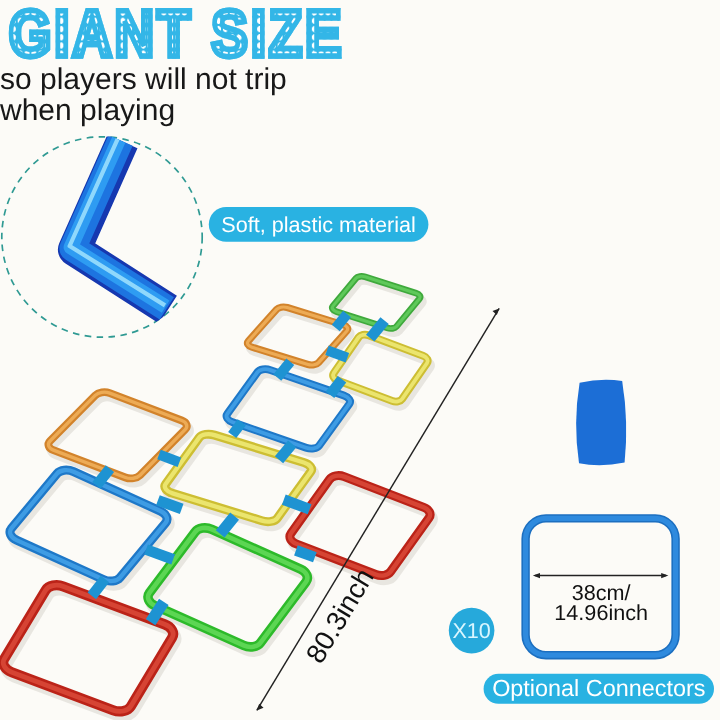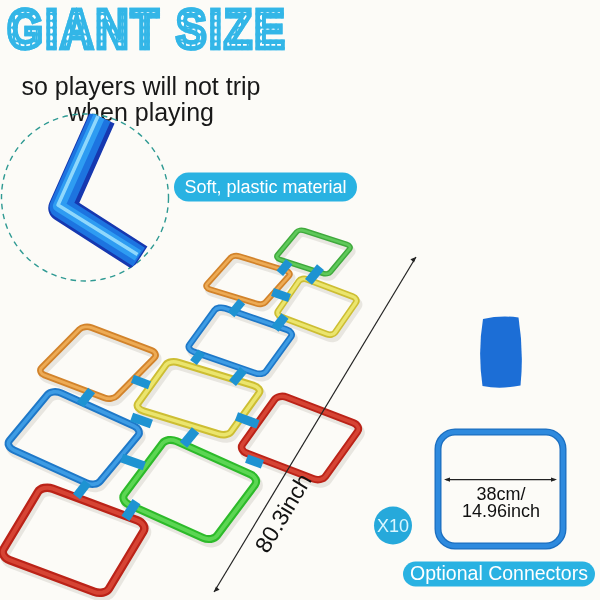--- a/index.html
+++ b/index.html
@@ -6,22 +6,22 @@
   body{width:600px;height:600px;overflow:hidden;position:relative;
        background:#fcfbf7;font-family:"Liberation Sans",sans-serif;}
   .title{position:absolute;left:0;top:-2px;white-space:nowrap;transform:scale(0.95,1.14);transform-origin:50% 0;width:293px;text-align:center;
        font-size:48px;font-weight:bold;letter-spacing:2.5px;
        color:transparent;
        -webkit-text-stroke:4px #33b6e7;
        background-image:radial-gradient(circle,#ffffff 2.0px,rgba(255,255,255,0) 2.4px),linear-gradient(#33b6e7,#33b6e7);
        background-size:6px 6px,100% 100%;
        background-position:1px 2px,0 0;
        -webkit-background-clip:text;background-clip:text;}
-  .sub{position:absolute;left:0;top:53px;width:282px;text-align:center;
-       font-size:25px;color:#181818;line-height:26px;margin-top:20px;}
+  .sub{position:absolute;left:0;top:53px;width:282px;
+       font-size:25px;color:#181818;line-height:26px;}
 </style>
 </head>
 <body>
 
 <div class="title">GIANT SIZE</div>
 
 <div class="sub">so players will not trip<br>when playing</div>
 <svg width="600" height="600" viewBox="0 0 600 600" style="position:absolute;left:0;top:0;">
 <defs>
   <clipPath id="circ">

